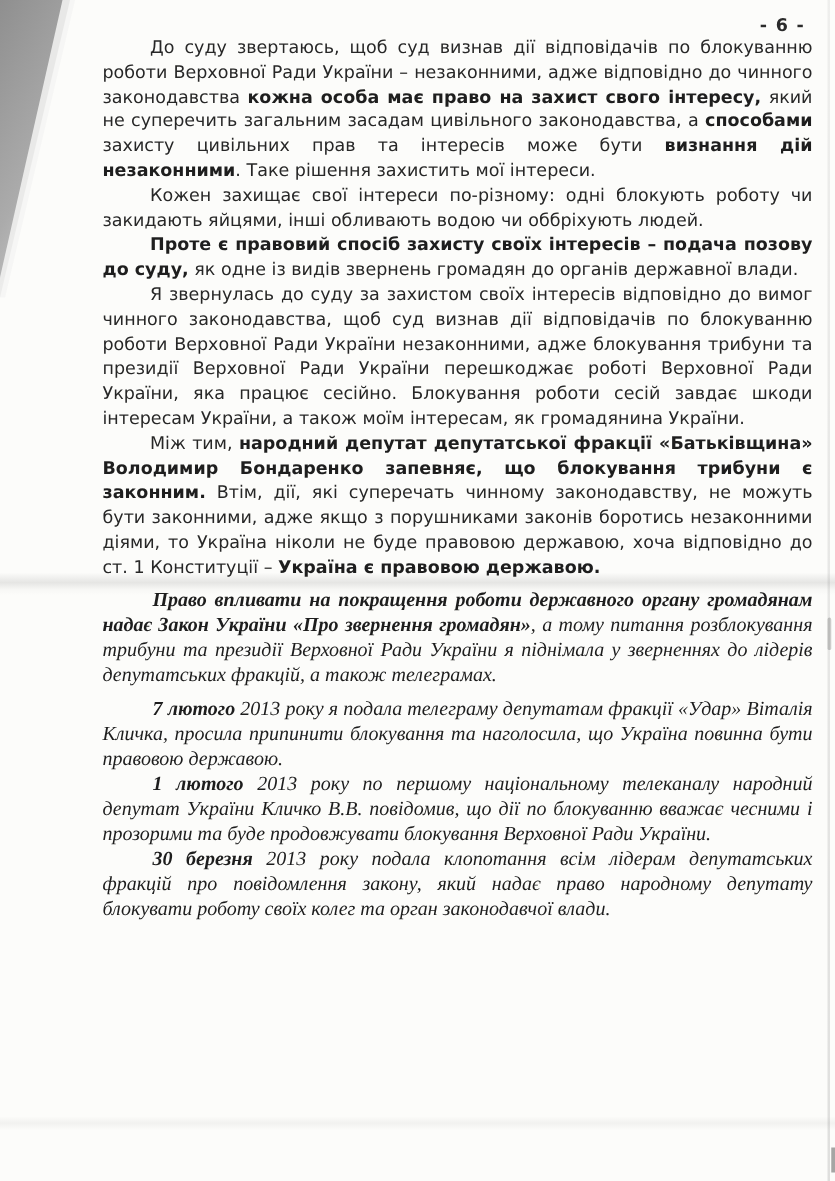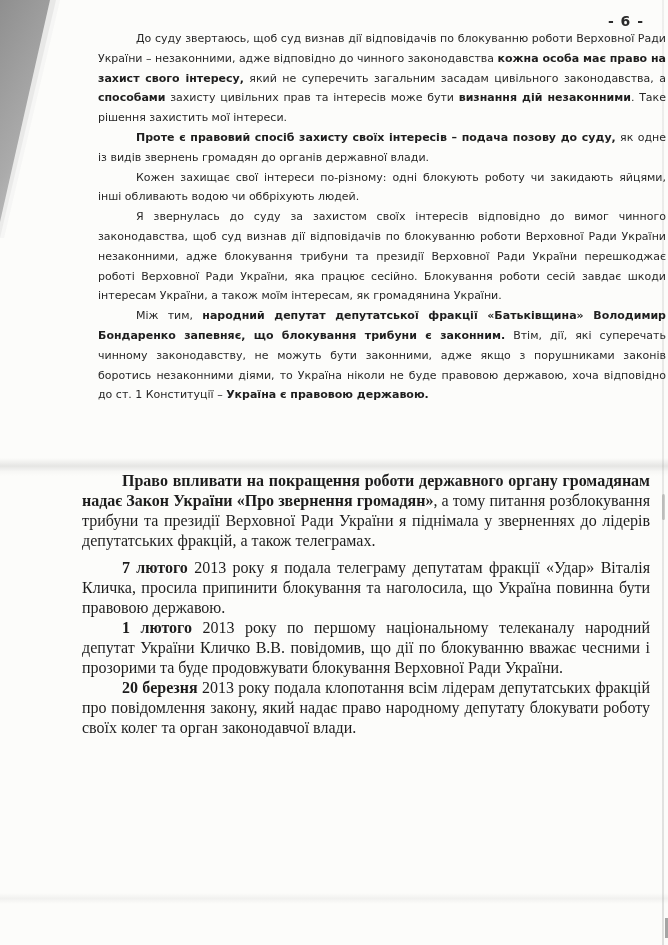--- a/index.html
+++ b/index.html
@@ -54,34 +54,35 @@
     width: 3px; height: 20px;
     background: rgba(60,60,60,0.45);
   }
   .page-number {
     position: absolute; top: 13px; right: 24px;
     font-family: "DejaVu Sans", sans-serif;
     font-size: 14px; font-weight: 600;
     letter-spacing: 1px; color: #2b2b2b;
   }
   .body-sans {
-    position: absolute; left: 98px; top: 29px; width: 568px;
+    position: absolute; left: 82px; top: 29px; width: 568px;
     font-family: "DejaVu Sans", sans-serif;
-    font-size: 11px; line-height: 19.8px;
+    font-size: 14px; line-height: 19.8px;
     color: #272727;
     text-align: justify;
   }
   .body-sans p { margin: 0; text-indent: 38px; }
   .body-sans b { font-weight: bold; color: #1e1e1e; }
   .body-serif {
     position: absolute; left: 82px; top: 471px; width: 568px;
     font-family: "Liberation Serif", serif;
     font-size: 16px; line-height: 20px;
     color: #1d1d1d;
     text-align: justify;
+    font-style: italic;
   }
   .body-serif p { margin: 0; text-indent: 40px; }
   .body-serif p.intro { margin-bottom: 7px; }
   .body-serif b { font-weight: bold; }
 </style>
 </head>
 <body>
 
 <div class="page">
 
@@ -90,26 +91,26 @@
   <div class="crease"></div>
   <div class="band-bottom"></div>
   <div class="edge-line"></div>
   <div class="edge-blotch"></div>
   <div class="edge-tick"></div>
 
   <div class="page-number">- 6 -</div>
 
   <div class="body-sans">
     <p><span>До суду звертаюсь, щоб суд визнав дії відповідачів по блокуванню роботи Верховної Ради України – незаконними, адже відповідно до чинного законодавства </span><b>кожна особа має право на захист свого інтересу,</b><span> який не суперечить загальним засадам цивільного законодавства, а </span><b>способами</b><span> захисту цивільних прав та інтересів може бути </span><b>визнання дій незаконними</b><span>. Таке рішення захистить мої інтереси.</span></p>
+    <p><span>Кожен захищає свої інтереси по-різному: одні блокують роботу чи закидають яйцями, інші обливають водою чи оббріхують людей.</span></p>
     <p><b>Проте є правовий спосіб захисту своїх інтересів – подача позову до суду,</b><span> як одне із видів звернень громадян до органів державної влади.</span></p>
-    <p><span>Кожен захищає свої інтереси по-різному: одні блокують роботу чи закидають яйцями, інші обливають водою чи оббріхують людей.</span></p>
     <p><span>Я звернулась до суду за захистом своїх інтересів відповідно до вимог чинного законодавства, щоб суд визнав дії відповідачів по блокуванню роботи Верховної Ради України незаконними, адже блокування трибуни та президії Верховної Ради України перешкоджає роботі Верховної Ради України, яка працює сесійно. Блокування роботи сесій завдає шкоди інтересам України, а також моїм інтересам, як громадянина України.</span></p>
     <p><span>Між тим, </span><b>народний депутат депутатської фракції «Батьківщина» Володимир Бондаренко запевняє, що блокування трибуни є законним.</b><span> Втім, дії, які суперечать чинному законодавству, не можуть бути законними, адже якщо з порушниками законів боротись незаконними діями, то Україна ніколи не буде правовою державою, хоча відповідно до ст. 1 Конституції – </span><b>Україна є правовою державою.</b></p>
   </div>
 
   <div class="body-serif">
     <p class="intro"><b>Право впливати на покращення роботи державного органу громадянам надає Закон України «Про звернення громадян»</b><span>, а тому питання розблокування трибуни та президії Верховної Ради України я піднімала у зверненнях до лідерів депутатських фракцій, а також телеграмах.</span></p>
     <p><b>7 лютого</b><span> 2013 року я подала телеграму депутатам фракції «Удар» Віталія Кличка, просила припинити блокування та наголосила, що Україна повинна бути правовою державою.</span></p>
     <p><b>1 лютого</b><span> 2013 року по першому національному телеканалу народний депутат України Кличко В.В. повідомив, що дії по блокуванню вважає чесними і прозорими та буде продовжувати блокування Верховної Ради України.</span></p>
-    <p><b>20 березня</b><span> 2013 року подала клопотання всім лідерам депутатських фракцій про повідомлення закону, який надає право народному депутату блокувати роботу своїх колег та орган законодавчої влади.</span></p>
+    <p><b>30 березня</b><span> 2013 року подала клопотання всім лідерам депутатських фракцій про повідомлення закону, який надає право народному депутату блокувати роботу своїх колег та орган законодавчої влади.</span></p>
   </div>
 
 </div>
 
 </body></html>

